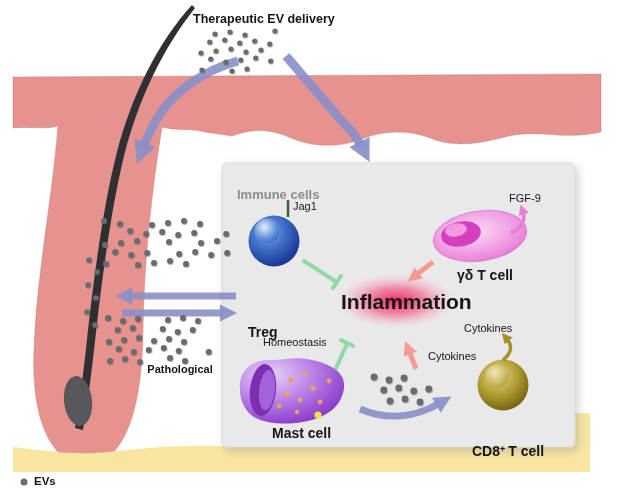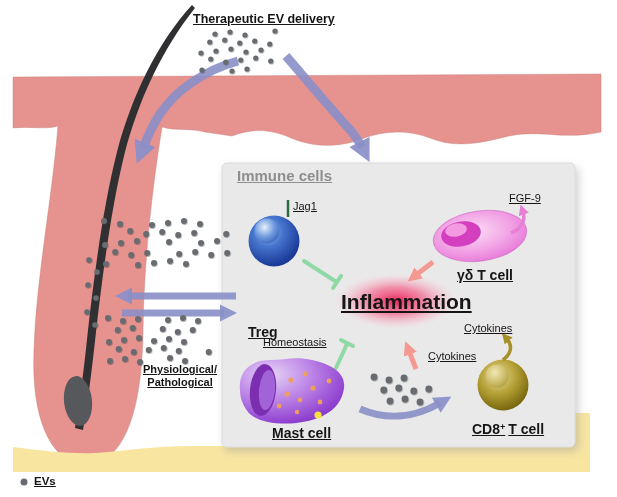--- a/index.html
+++ b/index.html
@@ -1,23 +1,23 @@
 <!DOCTYPE html>
 <html><head>
 <meta charset="utf-8">
 <style>
   html,body{margin:0;padding:0;background:#ffffff;}
   #stage{position:relative;width:617px;height:497px;background:#ffffff;overflow:hidden;
          font-family:"Liberation Sans",sans-serif;}
   #scene{position:absolute;left:0;top:0;}
-  .lbl{position:absolute;white-space:nowrap;color:#151515;line-height:1.05;text-decoration:underline;}
+  .lbl{position:absolute;white-space:nowrap;color:#151515;line-height:1.05;}
   .b{font-weight:bold;}
   .t12{font-size:12.5px;}
   .t11{font-size:11px;}
-  .t13{font-size:15px;}
+  .t13{font-size:13px;margin-top:20px;}
   .t14{font-size:14px;}
   .t17{font-size:21px;}
   .gray{color:#8e8e8e;}
   .sup{font-size:9px;vertical-align:4px;font-weight:bold;}
   .center{text-align:center;}
   .blockline{display:block;}
   #prod-label{width:106px;line-height:13px;}
   #cd8-rest{margin-left:3px;}
 </style>
 </head>
@@ -264,21 +264,20 @@
         <circle cx="87" cy="312" r="2.8" fill="#686c71"></circle>
         <circle cx="95" cy="325" r="2.8" fill="#686c71"></circle>
       </g>
 
     <circle cx="24" cy="482" r="3.5" fill="#686c71"></circle>
   </svg>
 
   <div class="lbl b t12" style="left:193px;top:13px;">Therapeutic EV delivery</div>
 
   <div class="lbl b t11 center" id="prod-label" style="left:127px;top:363px;">
-    <span class="blockline">Physiological/</span>
     <span class="blockline">Pathological</span>
   </div>
 
   <div class="lbl b t11" style="left:34px;top:475px;font-size:11.5px;">EVs</div>
 
   <div class="lbl b t13 gray" style="left:237px;top:168px;">Immune cells</div>
 
   <div class="lbl t11" style="left:293px;top:201px;">Jag1</div>
 
   <div class="lbl b t14" style="left:248px;top:277px;margin-top:48px;">Treg</div>
@@ -290,17 +289,17 @@
   <div class="lbl b t17" style="left:341px;top:291px;">Inflammation</div>
 
   <div class="lbl t11" style="left:263px;top:337px;">Homeostasis</div>
 
   <div class="lbl t11" style="left:428px;top:351px;">Cytokines</div>
 
   <div class="lbl t11" style="left:464px;top:323px;">Cytokines</div>
 
   <div class="lbl b t14" style="left:249px;top:426px;padding-left:23px;">Mast cell</div>
 
-  <div class="lbl b t14" style="left:472px;top:422px;">
+  <div class="lbl b t14" style="left:472px;top:444px;">
     <span>CD8</span><span class="sup">+</span><span id="cd8-rest">T cell</span>
   </div>
 
 </div>
 
 </body></html>

